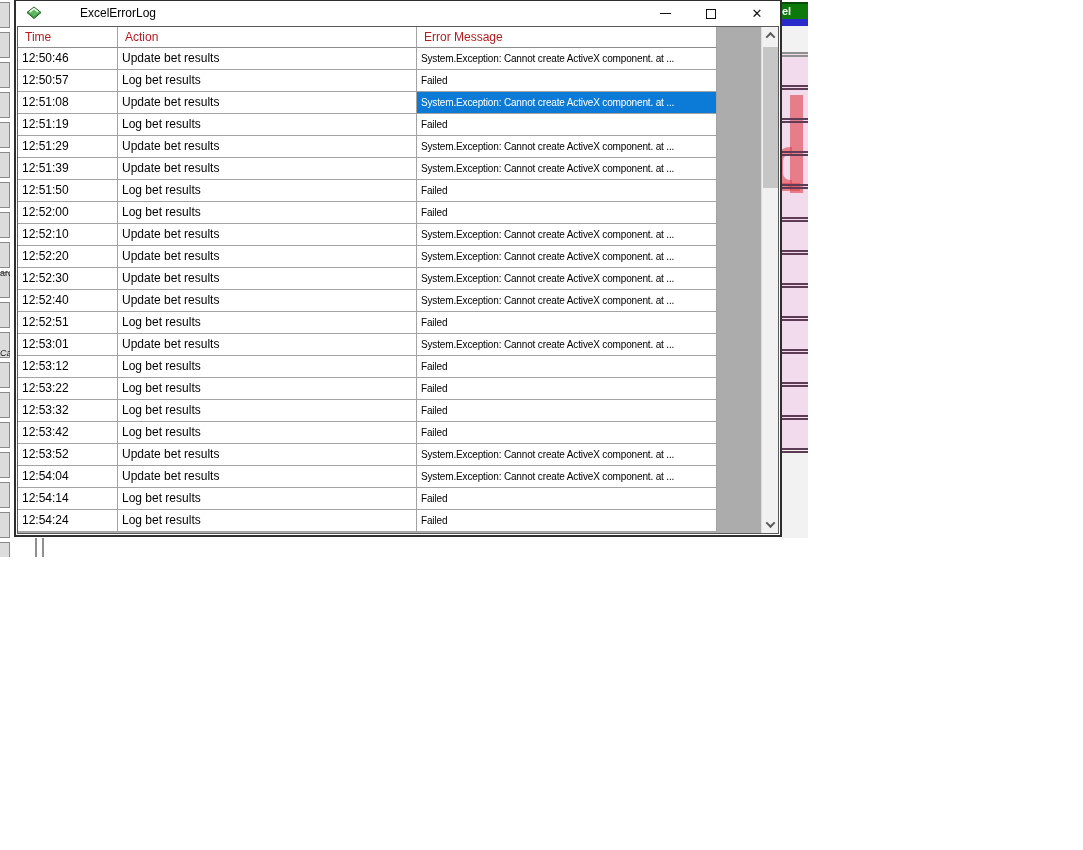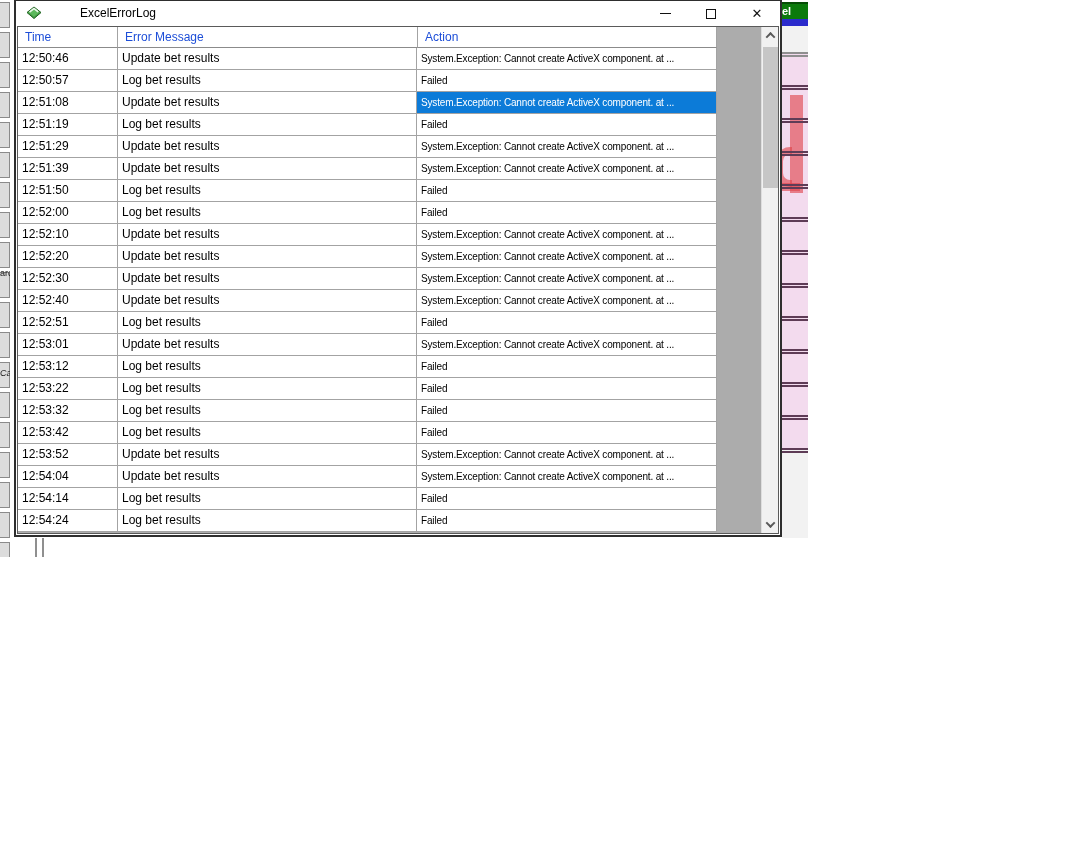--- a/index.html
+++ b/index.html
@@ -45,21 +45,21 @@
   .min-glyph { width:11px; height:1px; background:#111111; }
   .max-glyph { width:10px; height:10px; border:1px solid #111111; background:transparent; }
   .close-glyph { font-size:13px; color:#111111; line-height:13px; font-weight:400; }
 
   
   #grid { position:absolute; left:1px; top:25px; width:762px; height:508px;
           border:1px solid #5a5a5a; background:#acacac; overflow:hidden; }
   #grid-inner { position:absolute; left:0; top:0; right:17px; bottom:0; overflow:hidden; }
   #grid-header { display:flex; height:21px; }
   .hcell { background:#ffffff; border-right:1px solid #a3a3a3; border-bottom:1px solid #8b8b8b;
-           font-size:12px; color:#1d4ed8; line-height:20px; padding-left:7px;
+           font-size:12px; color:#b91c1c; line-height:20px; padding-left:7px;
            white-space:nowrap; overflow:hidden; }
   .row { display:flex; height:22px; }
   .cell { background:#ffffff; border-right:1px solid #a3a3a3; border-bottom:1px solid #a3a3a3;
           font-size:12px; color:#000000; line-height:21px; padding-left:4px;
           white-space:nowrap; overflow:hidden; }
   .col-time  { width:100px; }
   .col-action{ width:299px; }
   .col-error { width:300px; }
   .cell.col-error { font-size:10px; letter-spacing:-0.15px; padding-right:2px; }
   .cell.selected { background:#0c7bd8; color:#ffffff; }
@@ -94,21 +94,21 @@
       <div class="xl-btn" style="top: 302px;"></div>
       <div class="xl-btn" style="top: 332px;"></div>
       <div class="xl-btn" style="top: 362px;"></div>
       <div class="xl-btn" style="top: 392px;"></div>
       <div class="xl-btn" style="top: 422px;"></div>
       <div class="xl-btn" style="top: 452px;"></div>
       <div class="xl-btn" style="top: 482px;"></div>
       <div class="xl-btn" style="top: 512px;"></div>
       <div class="xl-btn" style="top: 542px;"></div>
       <span class="xl-btn-label" style="top: 268px;">ard</span>
-      <span class="xl-btn-label" style="top: 368px; font-style: italic;">Ca</span>
+      <span class="xl-btn-label" style="top: 348px; font-style: italic;">Ca</span>
     </div>
   <div id="excel-column-line"></div>
 
   <div id="right-strip">
     <div id="sheet-tab" style="background: rgb(11, 122, 11);">
       <span>el WS</span>
     </div>
     <div id="tab-underline" style="background: rgb(43, 43, 204);"></div>
     <div id="right-bg"></div>
     <div id="pink-col" style="background: rgb(243, 219, 238);"></div>
@@ -148,22 +148,22 @@
       </button>
       <button class="caption-btn" id="btn-close">
         <span class="close-glyph">✕</span>
       </button>
     </div>
 
     <div id="grid">
       <div id="grid-inner">
         <div id="grid-header">
           <div class="hcell col-time">Time</div>
+          <div class="hcell col-action">Action</div>
           <div class="hcell col-error">Error Message</div>
-          <div class="hcell col-action">Action</div>
         </div>
         <div id="grid-rows">
             <div class="row">
               <div class="cell col-time">12:50:46</div>
               <div class="cell col-action">Update bet results</div>
               <div class="cell col-error">System.Exception: Cannot create ActiveX component.   at ...</div>
             </div>
             <div class="row">
               <div class="cell col-time">12:50:57</div>
               <div class="cell col-action">Log bet results</div>

